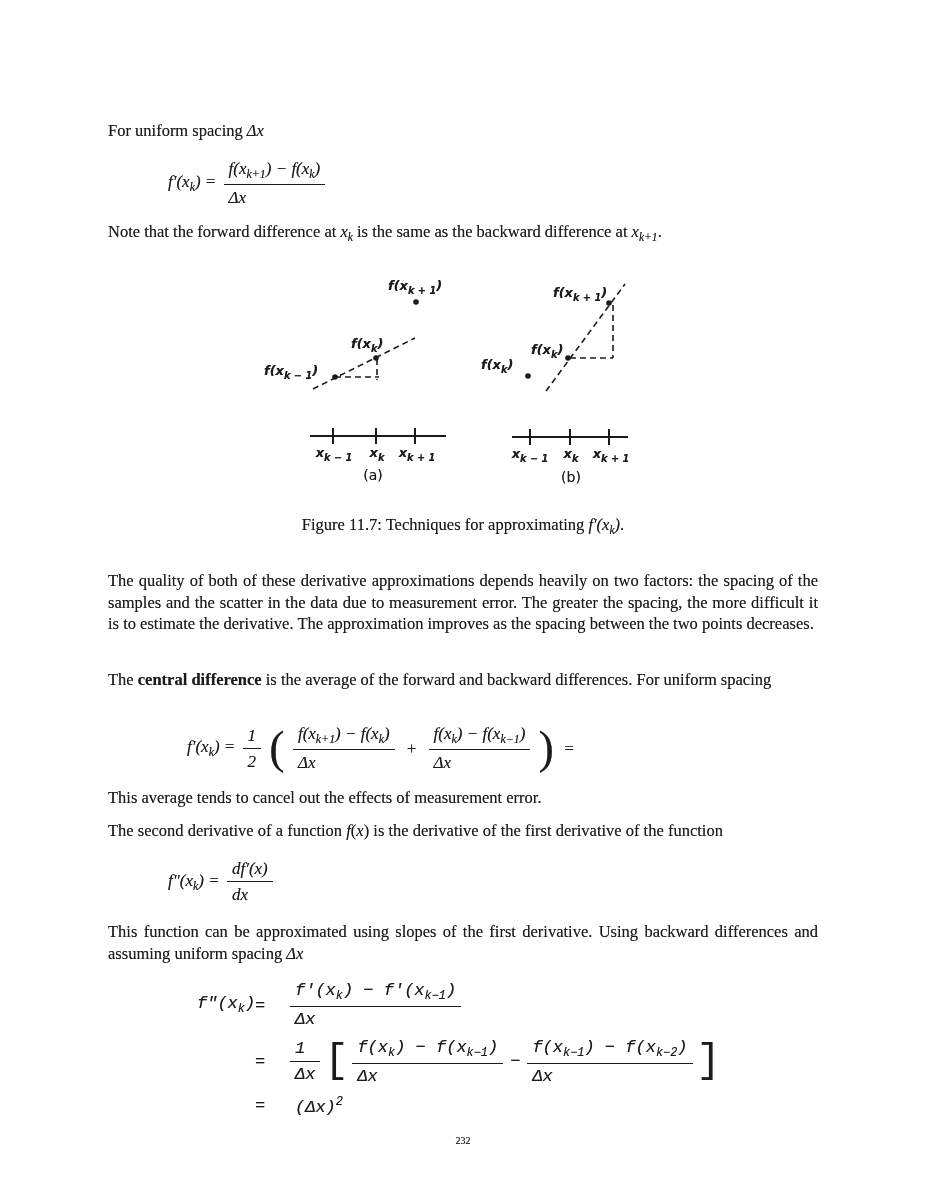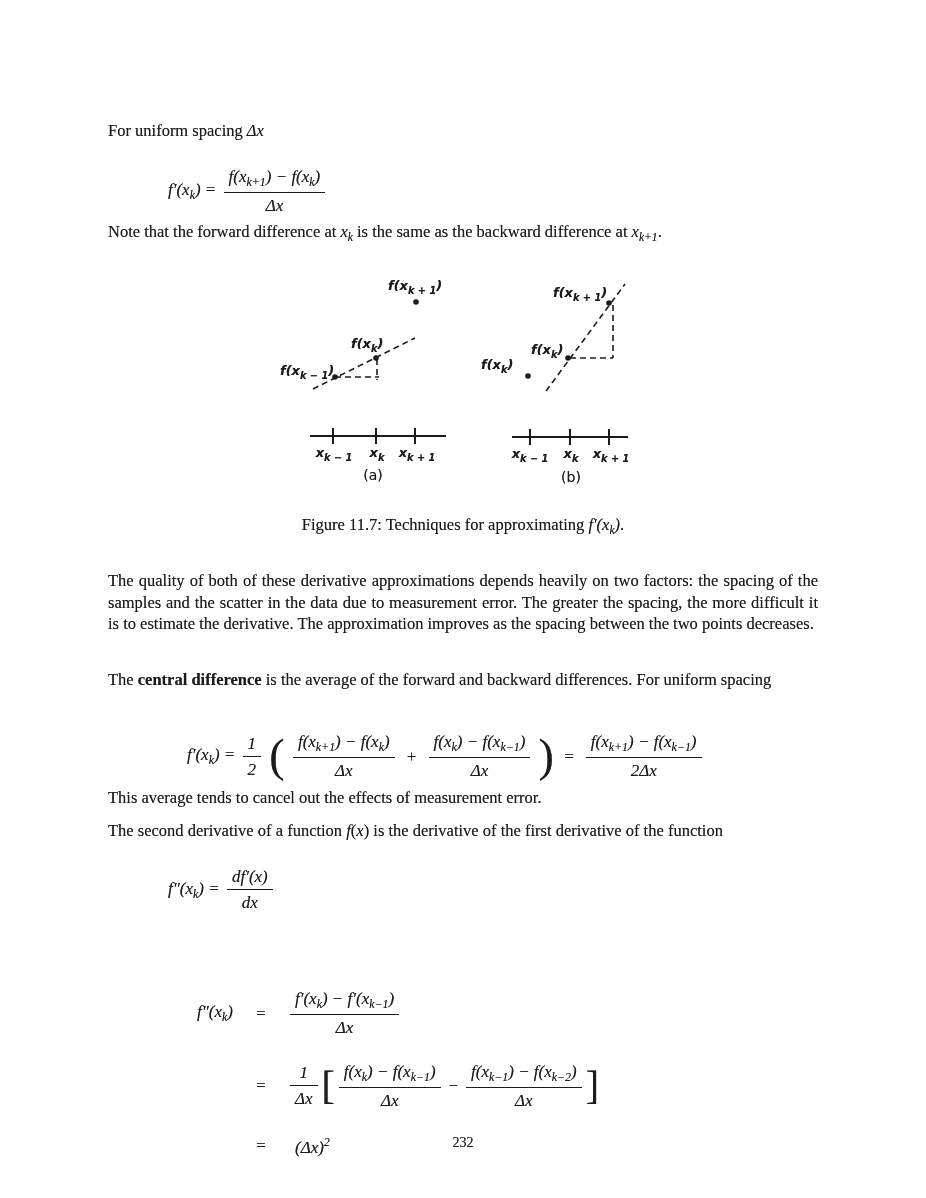--- a/index.html
+++ b/index.html
@@ -11,36 +11,36 @@
   }
   .line, .para {
     position:absolute; left:108px; width:710px; margin:0;
     font-size:16.5px; line-height:21.5px;
   }
   .para { text-align:justify; }
   .caption, .pagenum {
     position:absolute; left:0; width:926px; margin:0; text-align:center;
     font-size:16.5px;
   }
-  .pagenum { font-size:14px; }
+  .pagenum { font-size:10px; }
   
   .eq {
     position:absolute; font-size:17px; font-style:italic; white-space:nowrap;
     line-height:1.25;
   }
   .eq > span { vertical-align:middle; display:inline-block; }
   sub { font-size:.7em; }
   sup { font-size:.7em; }
-  .frac { display:inline-block; vertical-align:middle; text-align:center; margin:8px 3px; }
+  .frac { display:inline-block; vertical-align:middle; text-align:left; margin:0 3px; }
   .frac .num { display:block; border-bottom:1.4px solid #1b1b1b; padding:0 5px 2px; }
   .frac .den { display:block; padding:2px 5px 0; }
   .op { margin:0 4px; }
   .bigp { font-style:normal; font-size:46px; line-height:1; vertical-align:middle; font-weight:400; margin:0 1px; }
   .bigb { font-style:normal; font-size:40px; line-height:1; vertical-align:middle; font-weight:400; margin:0 1px; }
-  .eq4row { display:flex; align-items:center; margin-bottom:6px; }
+  .eq4row { display:flex; align-items:center; margin-bottom:6px;font-family:Liberation Mono, monospace; }
   .eq4lhs { width:58px; }
   .eq4eqcol { width:32px; }
   
   .figure { position:absolute; left:0; top:0; width:926px; height:520px; }
   .figsvg { position:absolute; left:0; top:0; }
   .dash { stroke:#1b1b1b; stroke-width:1.6; stroke-dasharray:6 4; fill:none; }
   .axisline { stroke:#1b1b1b; stroke-width:2; }
   .dot { fill:#1b1b1b; }
   .figlabel {
     position:absolute; white-space:nowrap;
@@ -92,21 +92,21 @@
       <circle cx="609" cy="303" r="2.8" class="dot"></circle>
       <circle cx="528" cy="376" r="2.8" class="dot"></circle>
       <line x1="512" y1="437" x2="628" y2="437" class="axisline"></line>
       <line x1="530" y1="429" x2="530" y2="445" class="axisline"></line>
       <line x1="570" y1="429" x2="570" y2="445" class="axisline"></line>
       <line x1="609" y1="429" x2="609" y2="445" class="axisline"></line>
     </svg>
 
     <span class="figlabel" style="left:388px; top:278px">f(x<sub>k + 1</sub>)</span>
     <span class="figlabel" style="left:351px; top:336px">f(x<sub>k</sub>)</span>
-    <span class="figlabel" style="left:280px; top:363px">f(x<sub>k − 1</sub>)</span>
+    <span class="figlabel" style="left:264px; top:363px">f(x<sub>k − 1</sub>)</span>
     <span class="figlabel centered" style="left:334px; top:445px">x<sub>k − 1</sub></span>
     <span class="figlabel centered" style="left:377px; top:445px">x<sub>k</sub></span>
     <span class="figlabel centered" style="left:417px; top:445px">x<sub>k + 1</sub></span>
     <span class="figtag" style="left:373px; top:467px">(a)</span>
 
     <span class="figlabel" style="left:553px; top:285px">f(x<sub>k + 1</sub>)</span>
     <span class="figlabel" style="left:531px; top:342px">f(x<sub>k</sub>)</span>
     <span class="figlabel" style="left:481px; top:357px">f(x<sub>k</sub>)</span>
     <span class="figlabel centered" style="left:530px; top:446px">x<sub>k − 1</sub></span>
     <span class="figlabel centered" style="left:571px; top:446px">x<sub>k</sub></span>
@@ -131,38 +131,35 @@
       <span class="num">f(x<sub>k+1</sub>) − f(x<sub>k</sub>)</span>
       <span class="den">Δx</span>
     </span>
     <span class="op">+</span>
     <span class="frac">
       <span class="num">f(x<sub>k</sub>) − f(x<sub>k−1</sub>)</span>
       <span class="den">Δx</span>
     </span>
     <span class="bigp">)</span>
     <span class="op">=</span>
-    <span class="frac">
-      <span class="num">f(x<sub>k+1</sub>) − f(x<sub>k−1</sub>)</span>
-      <span class="den">2Δx</span>
-    </span>
   </div>
 
   <p class="para" style="top:820px">The second derivative of a function <i>f</i>(<i>x</i>) is the derivative of the first derivative of the function</p>
 
   <p class="para" style="top:787px">This average tends to cancel out the effects of measurement error.</p>
 
   <div class="eq" style="top:858px; left:168px">
     <span>f″(x<sub>k</sub>) =</span>
     <span class="frac">
       <span class="num">df′(x)</span>
       <span class="den">dx</span>
     </span>
   </div>
 
+  <p class="para" style="top:921px">This function can be approximated using slopes of the first derivative.  Using backward differences and assuming uniform spacing <i>Δx</i></p>
 
   <div class="eq" style="top:980px; left:197px">
     <div class="eq4row">
       <span class="eq4lhs">f″(x<sub>k</sub>)</span>
       <span class="eq4eqcol">=</span>
       <span class="frac">
         <span class="num">f′(x<sub>k</sub>) − f′(x<sub>k−1</sub>)</span>
         <span class="den">Δx</span>
       </span>
     </div>

